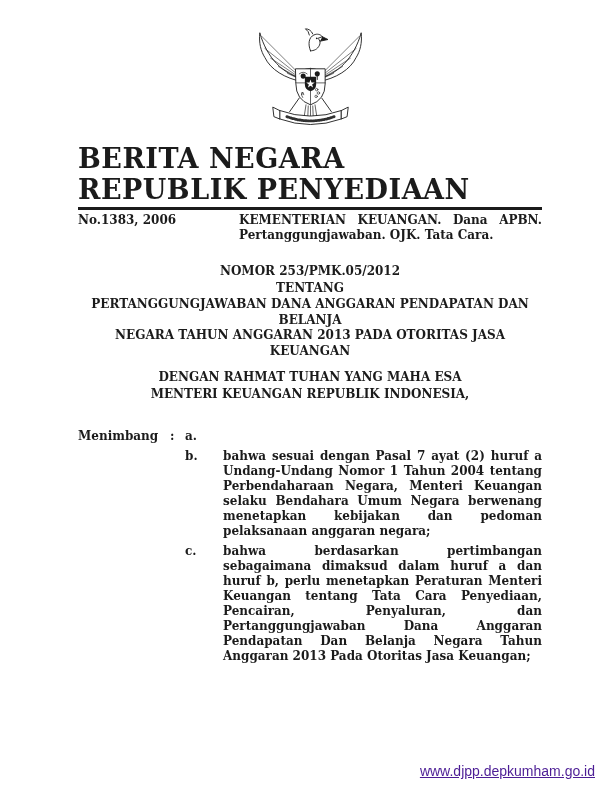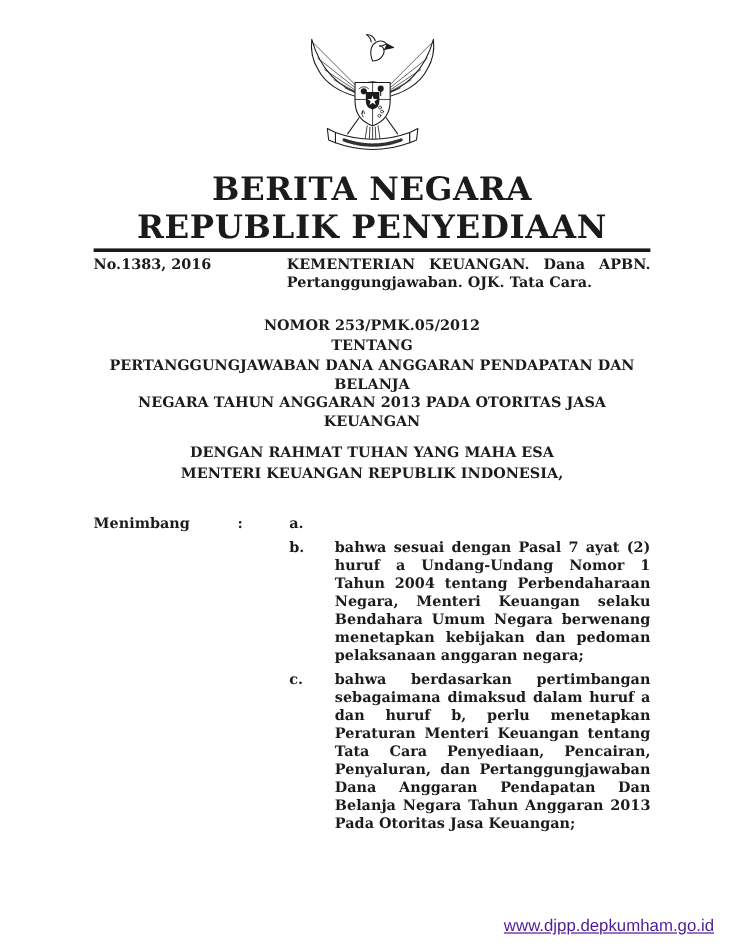--- a/index.html
+++ b/index.html
@@ -4,29 +4,29 @@
 <style>
   html,body{margin:0;padding:0;background:#e9e9e9;}
   .page{
     width:612px;height:792px;background:#ffffff;position:relative;
     margin:0 auto;box-sizing:border-box;padding:26px 70px 0 78px;
     font-family:"DejaVu Serif","Liberation Serif",serif;
     font-weight:700;color:#1b1b1b;overflow:hidden;
   }
   .emblem{text-align:center;height:107px;}
   .emblem svg{display:inline-block;}
-  .masthead{margin:10px 0 0;text-align:center;font-size:27px;line-height:31px;letter-spacing:.5px;font-weight:700;}
+  .masthead{margin:10px 0 0;font-size:27px;line-height:31px;letter-spacing:.5px;font-weight:700;}
   .rule{border-bottom:3px solid #1b1b1b;margin-top:2px;}
   .issue-row{display:flex;justify-content:space-between;margin-top:3px;font-size:12px;line-height:15px;}
   .subject{width:303px;}
   .subject-l1{text-align:justify;text-align-last:justify;-moz-text-align-last:justify;}
   .heading{text-align:center;font-size:12px;line-height:17px;margin-top:20px;}
   .heading .title-line{line-height:15.5px;}
   .invocation{margin-top:10px;}
-  .consider{display:flex;margin-top:26px;font-size:12px;line-height:15px;gap:28px;}
+  .consider{display:flex;margin-top:26px;font-size:12px;line-height:15px;}
   .c-label{width:92px;flex:none;}
   .c-colon{width:15px;flex:none;}
   .c-body{flex:1;min-width:0;}
   .c-item{display:flex;margin-bottom:5px;}
   .c-letter{width:38px;flex:none;}
   .c-text{flex:1;text-align:justify;}
   .footer{
     position:absolute;right:17px;bottom:13px;
     font-family:"Liberation Sans",sans-serif;font-weight:400;
     font-size:14px;color:#4c1d95;text-decoration:underline;
@@ -86,21 +86,21 @@
   </div>
 
   <h1 class="masthead">
     <div>BERITA NEGARA</div>
     <div>REPUBLIK PENYEDIAAN</div>
   </h1>
 
   <div class="rule"></div>
 
   <div class="issue-row">
-    <div class="issue-no">No.1383, 2016</div>
+    <div class="issue-no">No.1383, 2006</div>
     <div class="subject">
       <div class="subject-l1">KEMENTERIAN KEUANGAN. Dana APBN.</div>
       <div class="subject-l2">Pertanggungjawaban. OJK. Tata Cara.</div>
     </div>
   </div>
 
   <div class="heading">
     <div>NOMOR 253/PMK.05/2012</div>
     <div>TENTANG</div>
     <div class="title-line">PERTANGGUNGJAWABAN DANA ANGGARAN PENDAPATAN DAN BELANJA</div>

